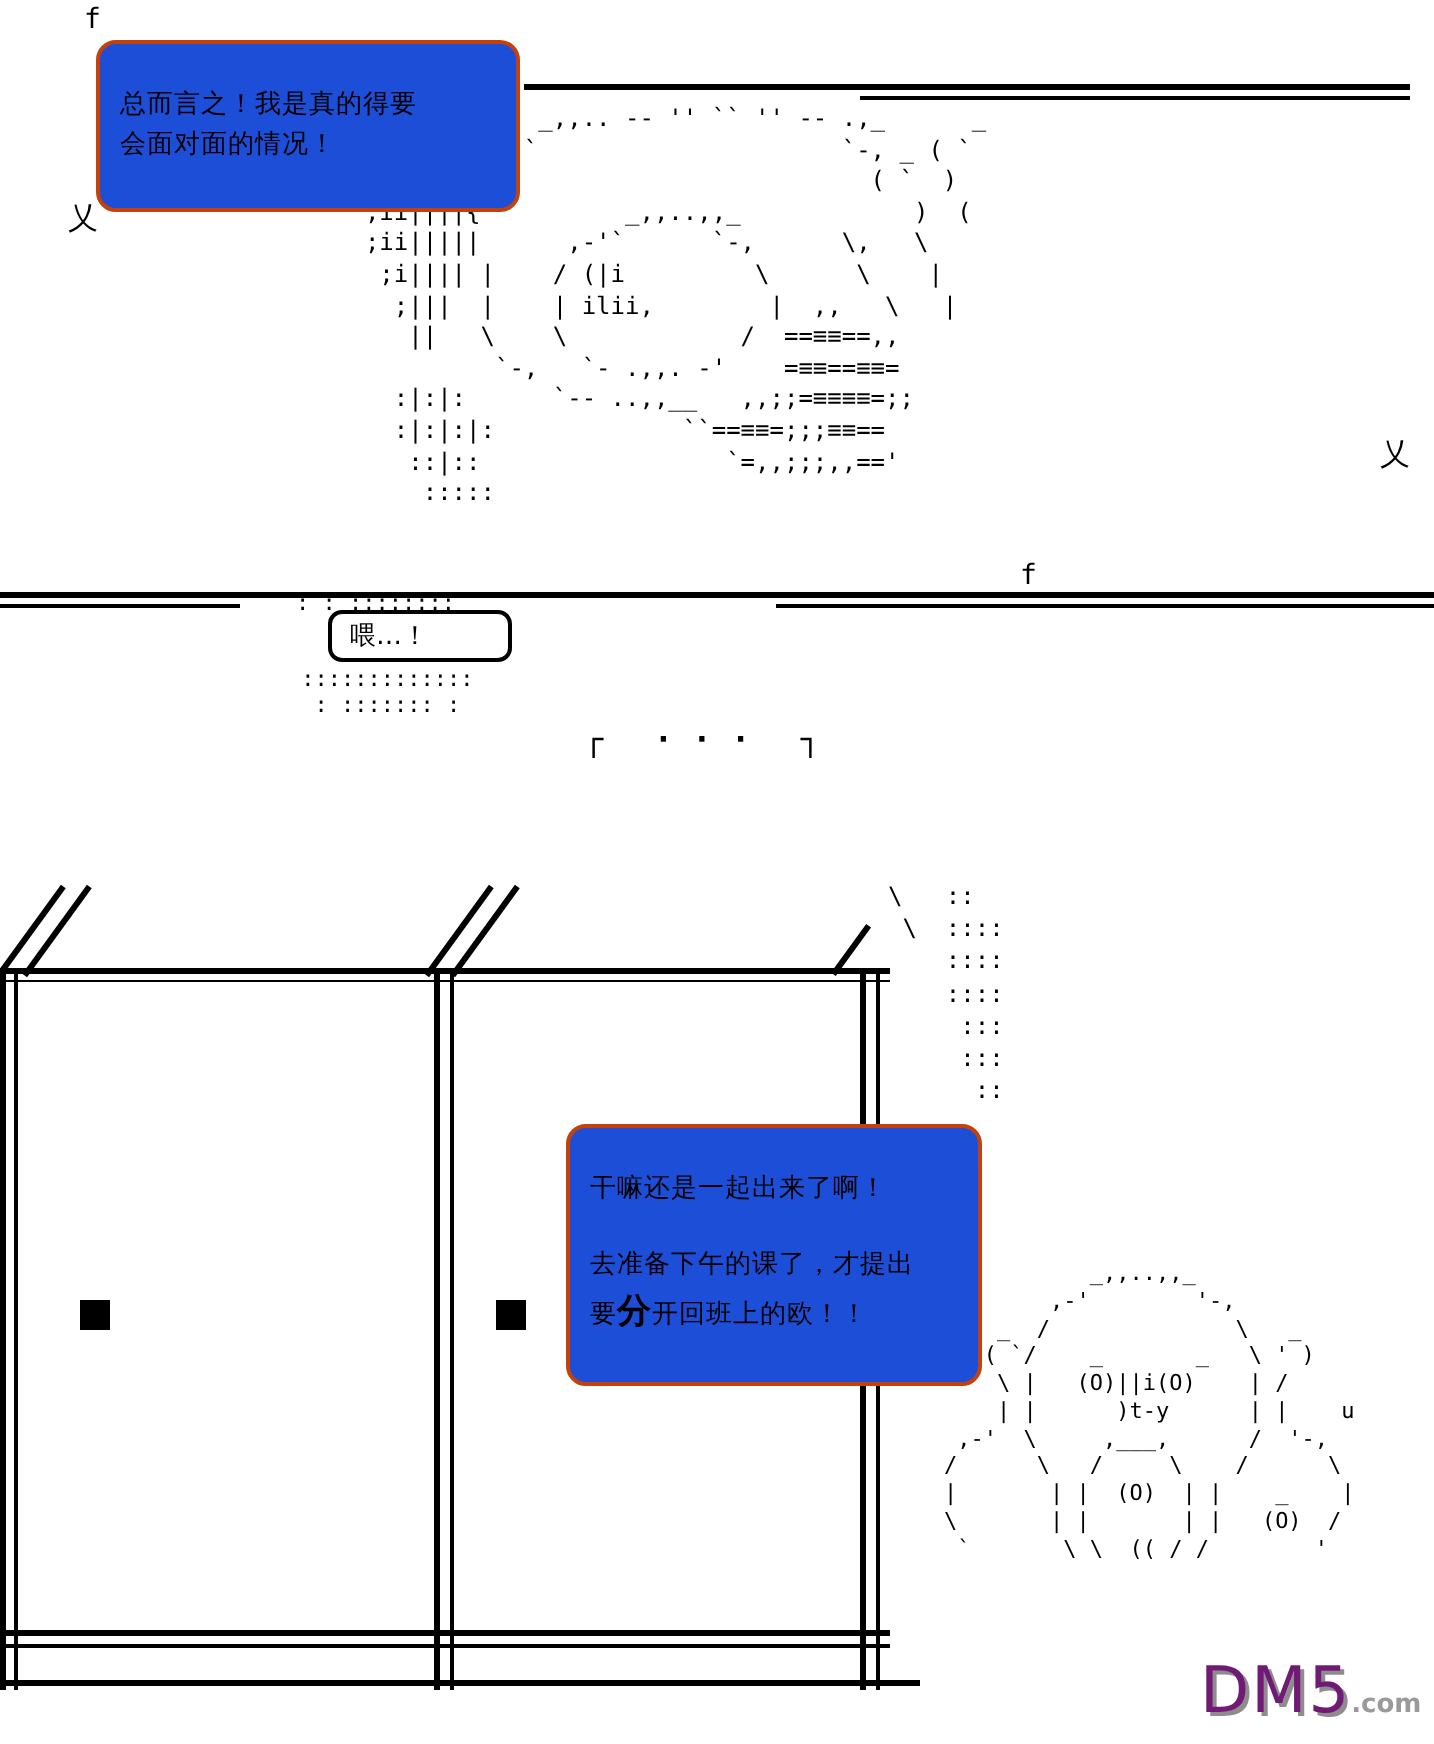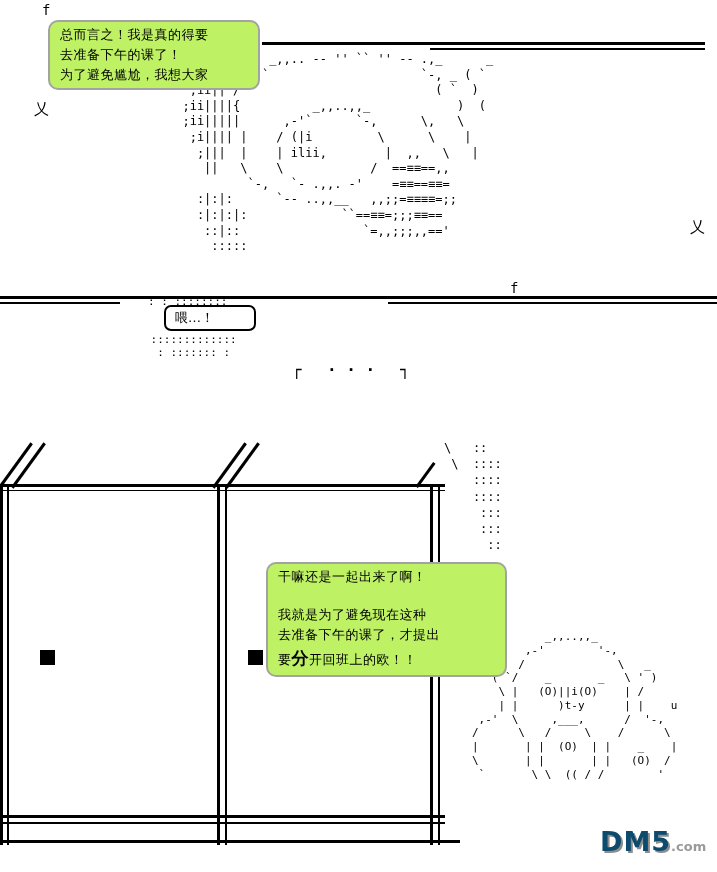--- a/index.html
+++ b/index.html
@@ -1,62 +1,61 @@
 <!DOCTYPE html>
 <html><head>
 <meta charset="utf-8">
 <style>
   html,body{margin:0;padding:0;background:#fff;}
   .page{position:relative;width:717px;height:872px;background:#fff;overflow:hidden;
         font-family:"DejaVu Sans",sans-serif;color:#000;}
   .line{position:absolute;background:#000;}
   .hatch{position:absolute;width:3px;background:#000;transform:rotate(36deg);}
   .handle{position:absolute;width:15px;height:15px;background:#000;}
-  .bubble{position:absolute;border:2px solid #a3a3a3;border-radius:10px;background:#bef264;
-          padding:3px 10px;font-size:13px;line-height:1.55;letter-spacing:.5px;z-index:5;
+  .bubble{position:absolute;border:2px solid #c2410c;border-radius:10px;background:#1d4ed8;
+          padding:21px 10px;font-size:13px;line-height:1.55;letter-spacing:.5px;z-index:5;
           box-sizing:border-box;}
   .bubble .em{font-weight:700;font-size:17px;}
   pre.art{position:absolute;margin:0;font-family:"DejaVu Sans Mono",monospace;color:#000;z-index:1;}
   .art-top{left:168px;top:52px;font-size:12px;line-height:1.3;}
   .art-bottom{left:472px;top:630px;font-size:11px;line-height:1.25;}
   .art-col{left:444px;top:440px;font-size:12px;line-height:1.35;}
   .art-dots-a{left:148px;top:295px;font-size:11px;line-height:1.2;}
   .art-dots-b{left:144px;top:333px;font-size:11px;line-height:1.2;}
   .mark{position:absolute;font-family:"DejaVu Sans Mono",monospace;font-size:14px;z-index:4;}
   #bubble1{left:48px;top:20px;width:212px;}
   #tail1{left:34px;top:100px;font-size:15px;}
   #bubble2{left:492px;top:148px;width:198px;}
   #tail2{left:690px;top:218px;font-size:15px;}
   #bubbleHey{left:164px;top:305px;width:70px;padding:2px 9px;border-radius:7px;z-index:5;
              border:2px solid #000;background:#fff;position:absolute;font-size:13px;}
-  #bubble3{left:266px;top:562px;width:241px;}
+  #bubble3{left:283px;top:562px;width:208px;}
   .spacer{height:18px;}
   #ellipsisRow{position:absolute;left:292px;top:360px;width:118px;display:flex;
                justify-content:space-between;font-family:"DejaVu Sans Mono",monospace;
                font-size:16px;font-weight:700;}
   #watermark{position:absolute;left:600px;top:826px;z-index:6;white-space:nowrap;}
-  #watermark .wm-name{font-size:27px;font-weight:700;color:#0c4a6e;letter-spacing:1px;
+  #watermark .wm-name{font-size:32px;font-weight:400;color:#701a75;letter-spacing:1px;
                       text-shadow:2px 2px 0 #8d8d8d;}
   #watermark .wm-domain{font-size:13px;font-weight:700;color:#9a9a9a;}
 </style>
 </head>
 <body>
 
 <div class="page">
 
   <span class="mark" style="left:42px;top:2px;">f</span>
   <span class="mark" style="left:510px;top:280px;">f</span>
 
   <div class="line" style="left:262px;top:42px;width:443px;height:3px;"></div>
   <div class="line" style="left:430px;top:48px;width:275px;height:2px;"></div>
 
   <div class="bubble" id="bubble1">
     <div>总而言之！我是真的得要</div>
-    <div>去准备下午的课了！</div>
-    <div>为了避免尴尬，我想大家</div>
+    <div>会面对面的情况！</div>
   </div>
   <span class="mark" id="tail1">乂</span>
 
   <pre class="art art-top">              _,,.. -- '' `` '' -- .,_      _
           ,-'`                     `-, _ ( `
    ;ii|| /                           ( `  )
   ;ii||||{          _,,..,,_            )  (
   ;ii|||||      ,-'`      `-,      \,   \
    ;i|||| |    / (|i         \      \    |
     ;|||  |    | ilii,        |  ,,   \   |
@@ -111,21 +110,20 @@
  \  ::::
     ::::
     ::::
      :::
      :::
       ::</pre>
 
   <div class="bubble" id="bubble3">
     <div>干嘛还是一起出来了啊！</div>
     <div class="spacer"></div>
-    <div>我就是为了避免现在这种</div>
     <div>去准备下午的课了，才提出</div>
     <div>
       <span>要</span><span class="em">分</span><span>开回班上的欧！！</span>
     </div>
   </div>
 
   <pre class="art art-bottom">           _,,..,,_
         ,-'        '-,
     _  /              \   _
    ( `/    _       _   \ ' )

